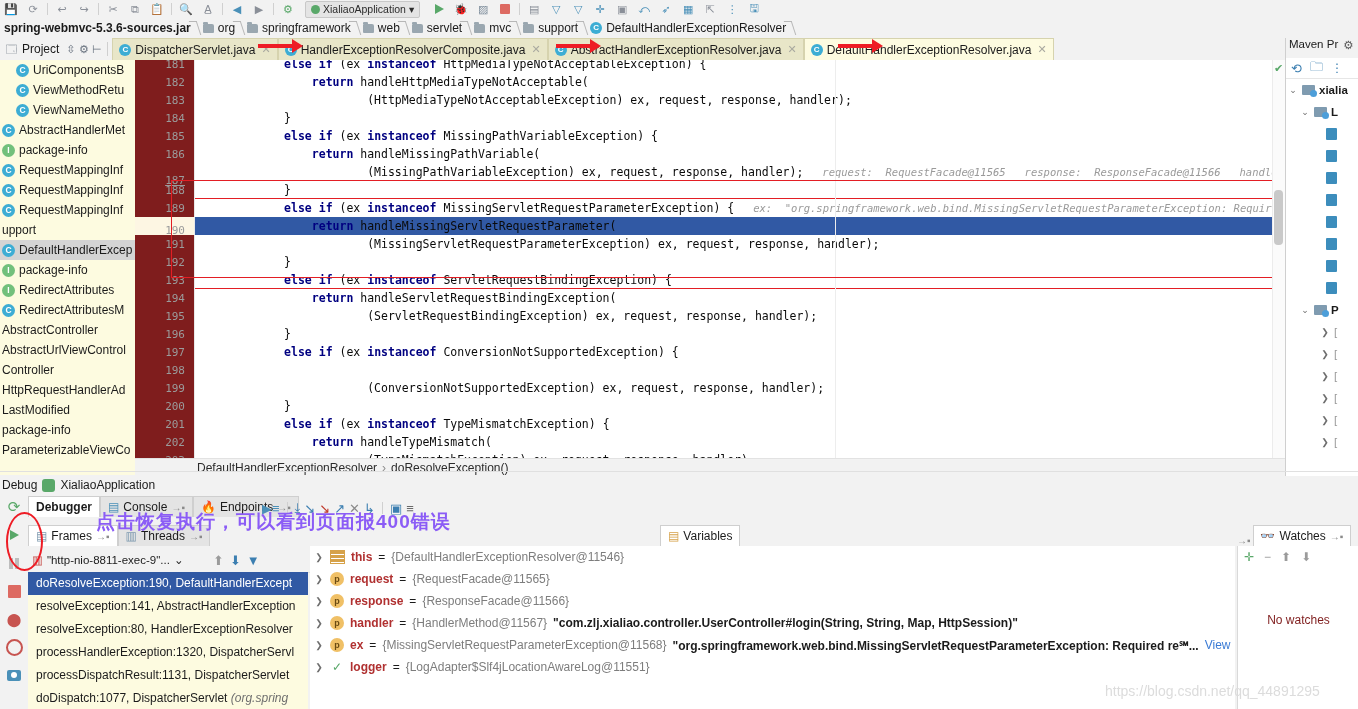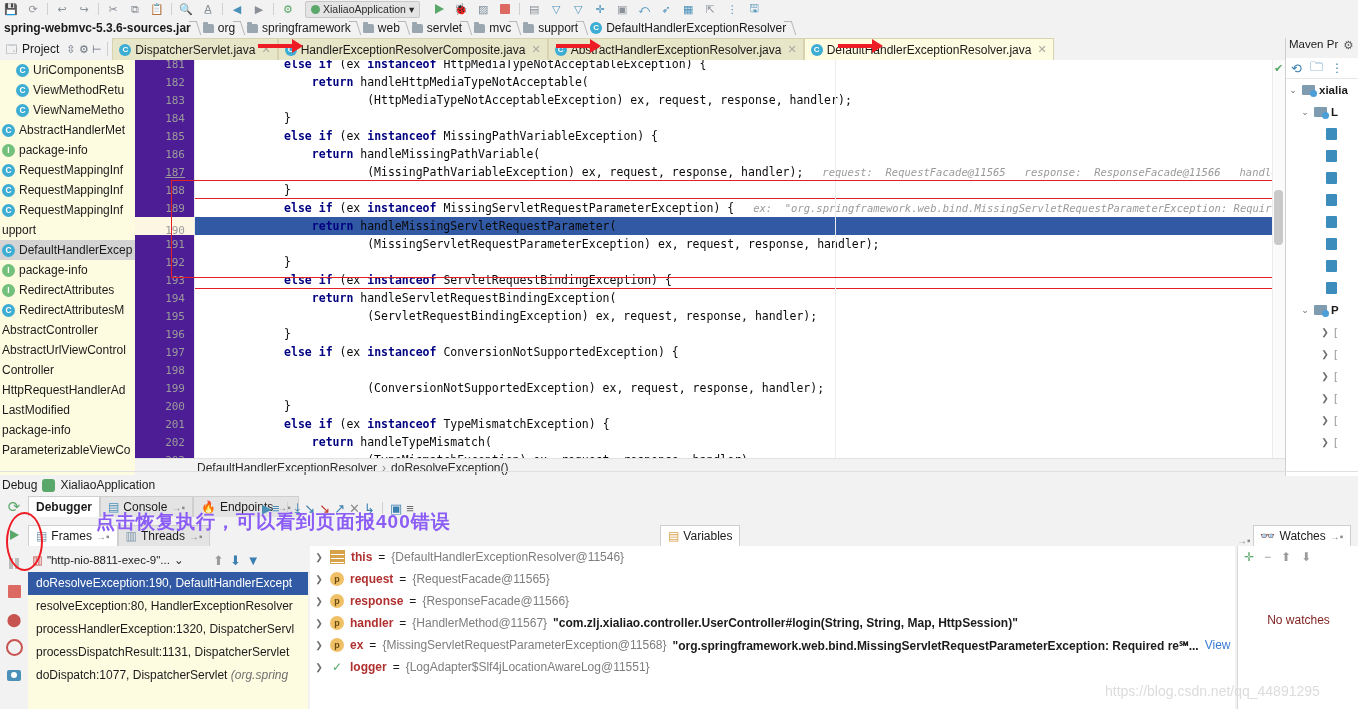--- a/index.html
+++ b/index.html
@@ -36,21 +36,21 @@
   
   .tree{position:absolute;left:0;top:60px;width:135px;height:415px;background:#fdfbe0;overflow:hidden;font-size:12px;}
   .tnode{display:flex;align-items:center;gap:4px;height:20px;padding-left:2px;white-space:nowrap;color:#1b1b1b;}
   .tnode.sel{background:#d4d4d4;}
   .tnode.ind1{padding-left:16px;}
   .ic-c{width:13px;height:13px;border-radius:50%;background:#3dadd4;color:#fff;font-size:8.5px;line-height:13px;text-align:center;font-weight:bold;flex:none;}
   .ic-i{width:13px;height:13px;border-radius:50%;background:#72c07b;color:#fff;font-size:8.5px;line-height:13px;text-align:center;font-weight:bold;flex:none;}
 
   
   .editor{position:absolute;left:135px;top:60px;width:1150px;height:398px;background:#fff;overflow:hidden;}
-  .gutter{position:absolute;left:0;top:0;width:60px;height:398px;background:#4c1d95;}
+  .gutter{position:absolute;left:0;top:0;width:60px;height:398px;background:#7f1d1d;}
   .gutter-sep{position:absolute;left:59px;top:0;width:1px;height:398px;background:#e8e8e8;}
   .lnum{position:absolute;right:10px;font-size:11px;color:#9b9b9b;font-family:"DejaVu Sans Mono",monospace;}
   .codearea{position:absolute;left:60px;top:0;right:0;height:398px;}
   .cline{position:absolute;left:0;height:18px;line-height:18px;font-family:"DejaVu Sans Mono",monospace;font-size:11.5px;color:#0a0a0a;white-space:pre;}
   .kw{color:#000080;font-weight:bold;}
   .hint{color:#9a9a9a;font-style:italic;font-size:10.5px;}
   .hl-row{position:absolute;left:0;right:0;height:18px;background:#3159a4;}
   .redbox{position:absolute;border:1px solid #e31e24;pointer-events:none;}
   .redline{position:absolute;height:1px;background:#e31e24;}
   .vline{position:absolute;width:1px;background:#ededed;}
@@ -321,21 +321,21 @@
     </div>
 
   <div class="editor">
     <div class="gutter" id="gutter">
         <div class="lnum" style="top: -2px;">181</div>
         <div class="lnum" style="top: 16px;">182</div>
         <div class="lnum" style="top: 34px;">183</div>
         <div class="lnum" style="top: 52px;">184</div>
         <div class="lnum" style="top: 70px;">185</div>
         <div class="lnum" style="top: 88px;">186</div>
-        <div class="lnum" style="top: 106px; text-decoration: underline;">187</div>
+        <div class="lnum" style="top: 114px; text-decoration: underline;">187</div>
         <div class="lnum" style="top: 124px;">188</div>
         <div class="lnum" style="top: 142px;">189</div>
         <div style="position: absolute; left: 0px; right: 0px; height: 18px; background: rgb(253, 246, 227); top: 157px;"></div>
         <div class="lnum" style="top: 164px;">190</div>
         <div class="lnum" style="top: 178px;">191</div>
         <div class="lnum" style="top: 196px;">192</div>
         <div class="lnum" style="top: 214px;">193</div>
         <div class="lnum" style="top: 232px;">194</div>
         <div class="lnum" style="top: 250px;">195</div>
         <div class="lnum" style="top: 268px;">196</div>
@@ -565,20 +565,21 @@
       <span>"http-nio-8811-exec-9"...</span>
       <span>⌄</span>
     </div>
     <span style="color:#9b9b9b;font-size:13px;">⬆</span>
     <span style="color:#3c7fb1;font-size:13px;">⬇</span>
     <span style="color:#3c7fb1;font-size:13px;">▼</span>
   </div>
 
   <div class="frameslist" id="frameslist">
       <div class="frow sel"><span>doResolveException:190, DefaultHandlerExcept</span></div>
+      <div class="frow"><span>resolveException:141, AbstractHandlerException</span></div>
       <div class="frow"><span>resolveException:80, HandlerExceptionResolver</span></div>
       <div class="frow"><span>processHandlerException:1320, DispatcherServl</span></div>
       <div class="frow"><span>processDispatchResult:1131, DispatcherServlet</span></div>
       <div class="frow"><span>doDispatch:1077, DispatcherServlet </span><i>(org.spring</i></div>
     </div>
 
   <div class="varslist" id="varslist">
       <div class="vrow">
         <span class="chev">❯</span>
         <span class="ic-this"></span>

